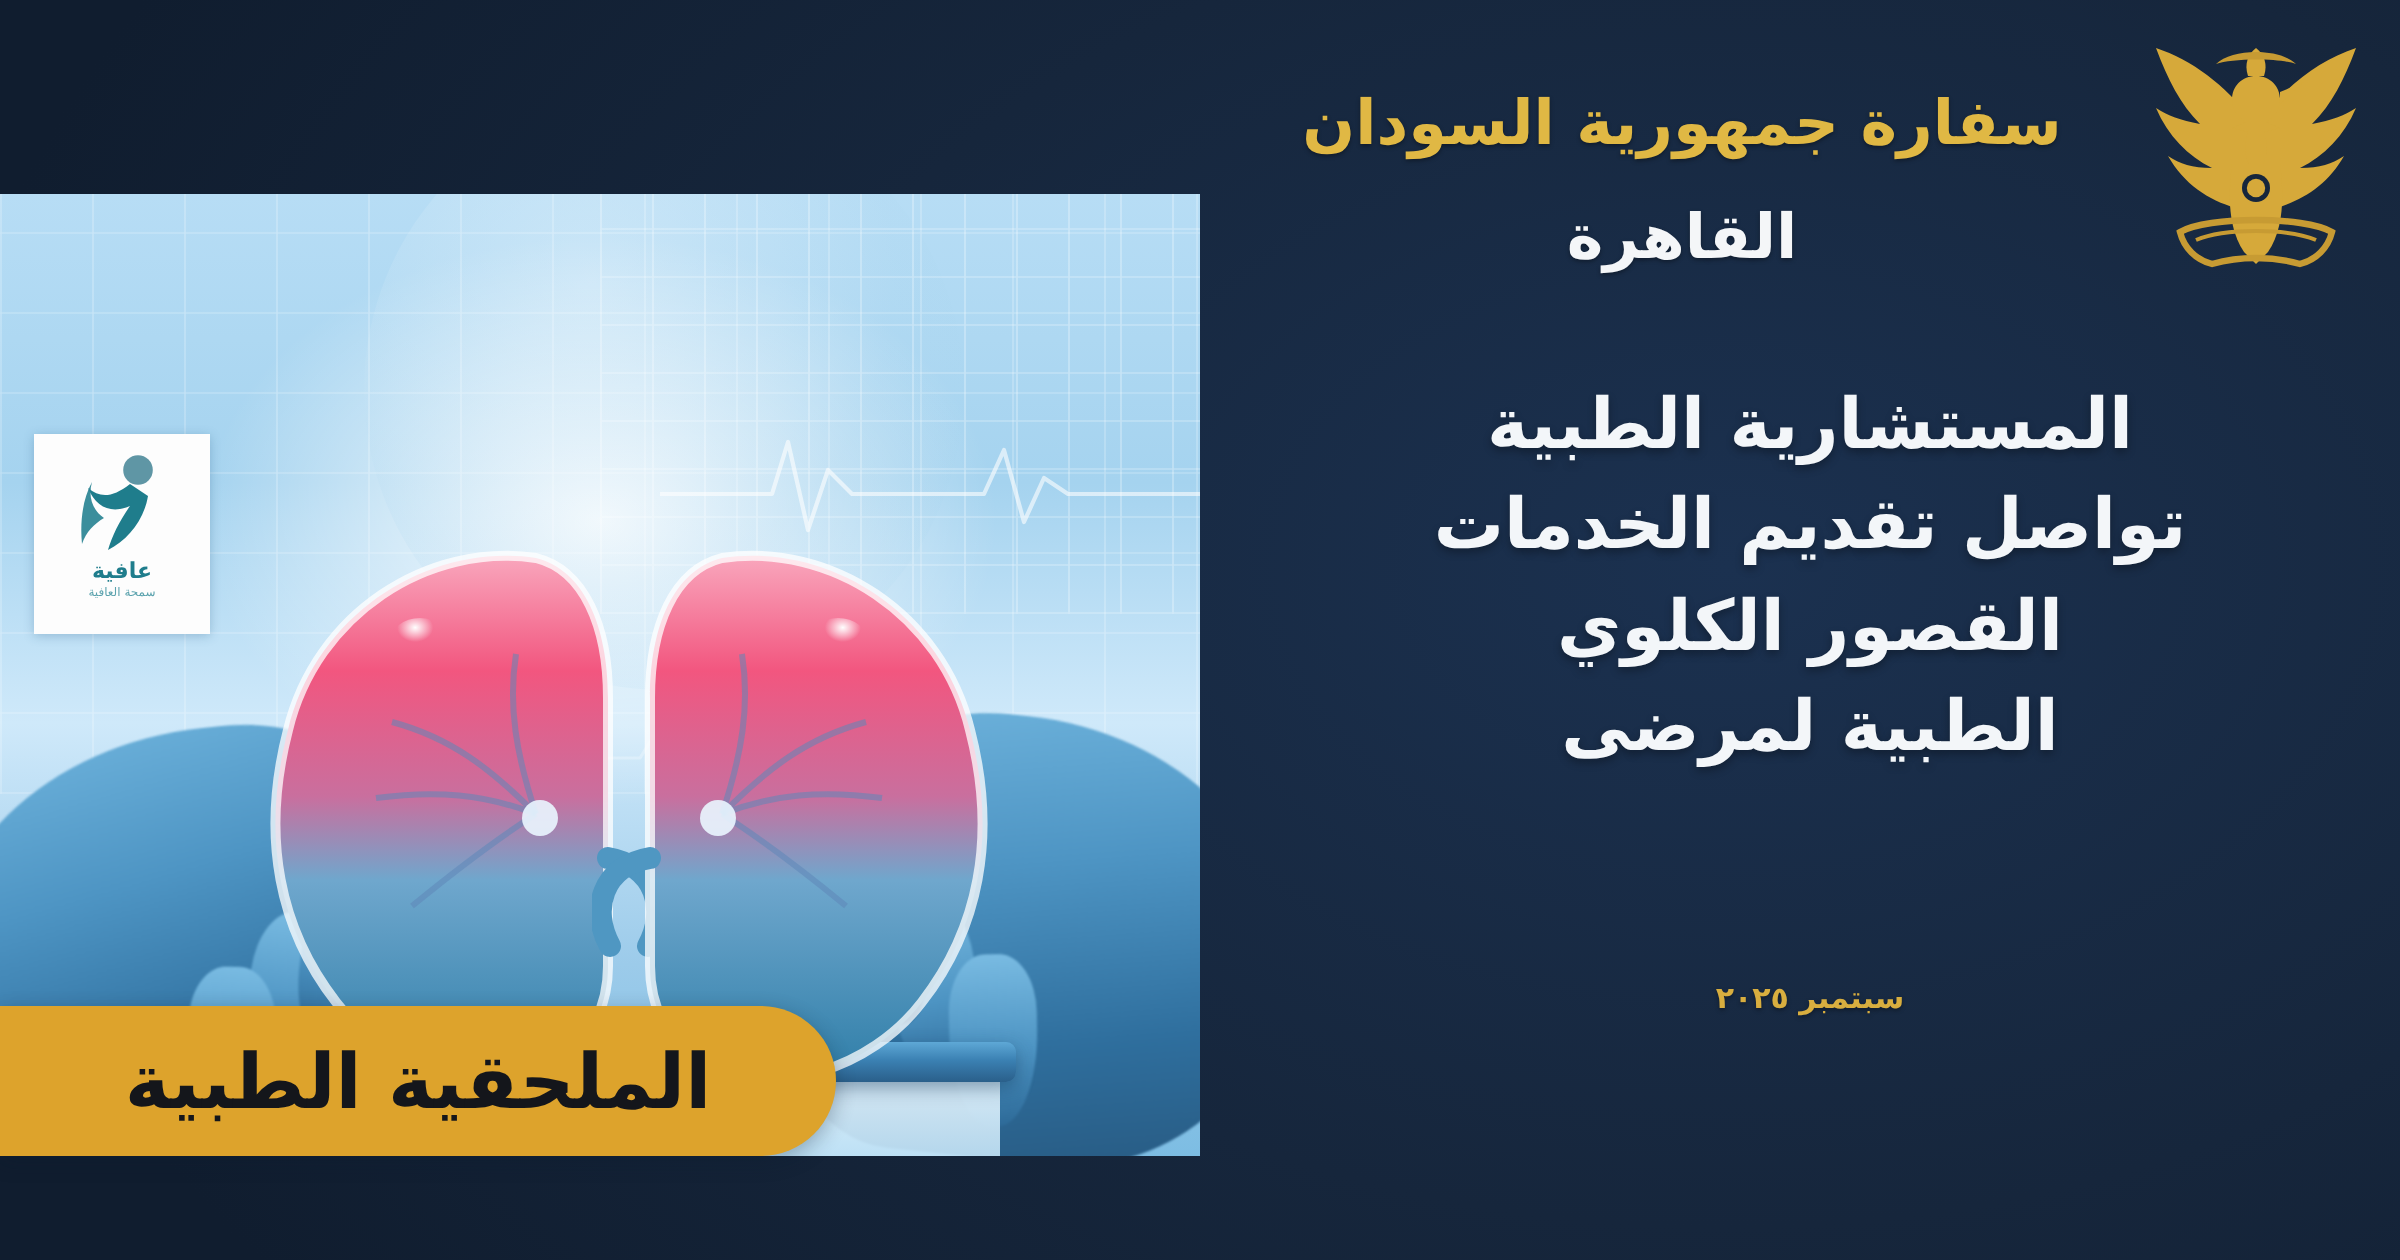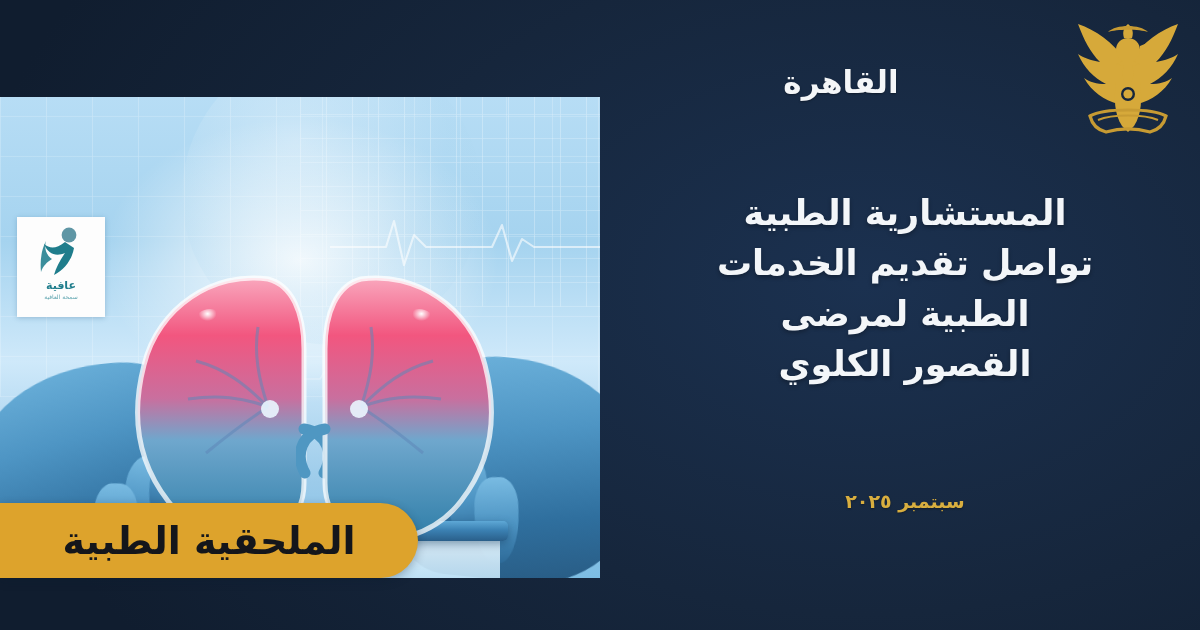--- a/index.html
+++ b/index.html
@@ -164,21 +164,21 @@
     text-align:center;
     font-size:35px; font-weight:700; color:#f3f6f9;
     line-height:1.44;
     text-shadow:0 2px 4px rgba(0,0,0,.3);
   }
   .headline .dot { color:#d9a333; }
 
   .date-line {
     position:absolute; right:22px; top:490px;
     width:546px; text-align:center;
-    font-size:19px; font-weight:700; color:#d8ae3f;
+    font-size:15px; font-weight:700; color:#d8ae3f;
     letter-spacing:.5px;
     text-shadow:0 1px 2px rgba(0,0,0,.35);
   }
 </style>
 </head>
 <body>
 
 <div class="poster">
 
   <div class="photo-card">
@@ -280,27 +280,28 @@
           <circle cx="56" cy="78" r="7" fill="#16263c"></circle>
           <circle cx="56" cy="78" r="4.6" fill="#d6a93a"></circle>
         </g>
 
         <path d="M36,16 C44,8 68,8 76,16 C68,13 44,13 36,16 Z" fill="#c79b33"></path>
 
         <path d="M18,100 C32,92 80,92 94,100 C92,108 86,114 78,116 C64,112 48,112 34,116 C26,114 20,108 18,100 Z" fill="none" stroke="#c79b33" stroke-width="3.2"></path>
         <path d="M26,104 C40,98 72,98 86,104" fill="none" stroke="#c79b33" stroke-width="2"></path>
       </svg>
       <div class="header-titles">
+        <div class="embassy-line">سفارة جمهورية السودان</div>
         <div class="city-line">القاهرة</div>
       </div>
     </div>
 
     <div class="headline">
       <div>المستشارية الطبية</div>
       <div>تواصل تقديم الخدمات</div>
+      <div>القصور الكلوي</div>
       <div>الطبية لمرضى</div>
-      <div>القصور الكلوي</div>
     </div>
 
     <div class="date-line">سبتمبر ٢٠٢٥</div>
   </div>
 
 </div>
 
 </body></html>

